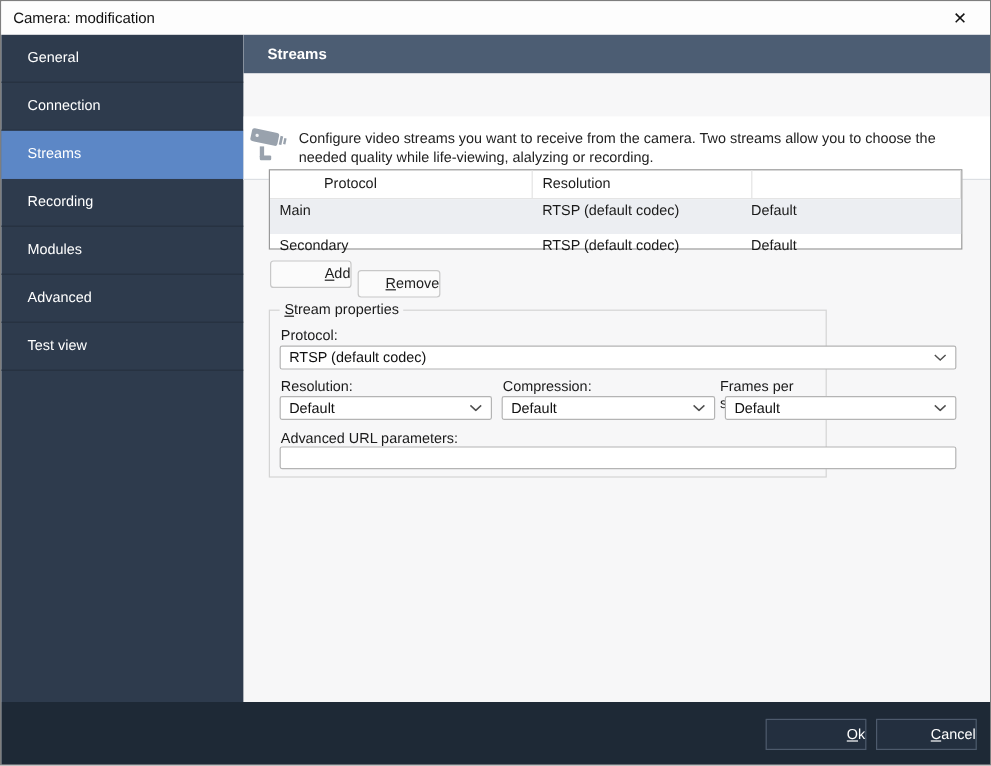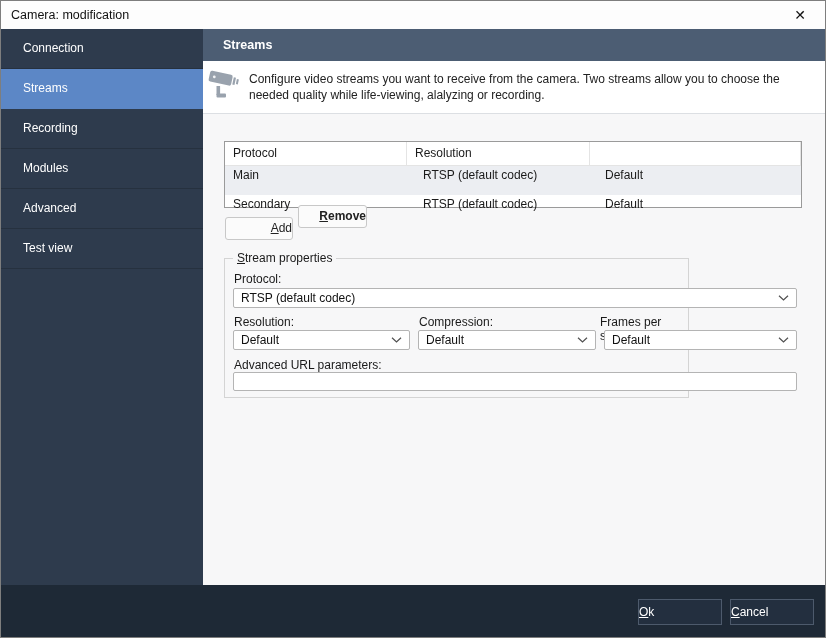--- a/index.html
+++ b/index.html
@@ -27,47 +27,47 @@
   }
   .side-item.selected{background:#5c87c6;border-bottom-color:#5c87c6;}
   
   .main{position:absolute;left:202px;top:28px;width:624px;height:556px;background:#f7f7f8;}
   .main-header{
     height:32px;background:#4c5d73;color:#fff;font-weight:bold;
     line-height:32px;padding-left:20px;font-size:12.5px;
   }
   .desc{
     height:53px;background:#fff;border-bottom:1px solid #dcdfe3;
-    display:flex;align-items:center;padding-left:5px;
+    display:flex;align-items:center;padding-left:5px;margin-top:36px;
   }
   .desc .cam{width:34px;height:40px;flex:0 0 34px;margin-right:7px;display:flex;align-items:center;}
   .desc .desc-text{width:566px;line-height:16px;color:#222;}
   
   .table{
     position:absolute;left:21px;top:112px;width:578px;height:67px;
     background:#fff;border:1px solid #9a9a9a;
   }
   .trow{display:flex;}
   .thead{height:24px;border-bottom:1px solid #e4e4e4;}
   .thead .cell{line-height:23px;border-right:1px solid #e4e4e4;}
   .tbody-row{height:29px;}
   .tbody-row .cell{line-height:19px;}
   .tbody-row.selected{background:#eceef2;}
   .cell{padding-left:8px;overflow:hidden;white-space:nowrap;}
   .c-name{width:190px;}
-  .c-protocol{width:182px;}
+  .c-protocol{width:182px;margin-left:37px;}
   .c-resolution{width:183px;}
   .c-rest{flex:1;}
   
   .sbtn{
     position:absolute;height:23px;background:#fbfbfb;border:1px solid #c8c8c8;border-radius:3px;
     text-align:right;line-height:21px;color:#222;font-size:12px;
   }
   .btn-add{left:22px;top:188px;width:68px;}
-  .btn-remove{left:95px;top:176px;width:69px;font-weight:bold;}
+  .btn-remove{left:95px;top:196px;width:69px;}
   .mn{text-decoration:underline;}
   
   .groupbox{
     position:absolute;left:21px;top:229px;width:465px;height:140px;
     border:1px solid #d4d4d4;
   }
   .legend{
     position:absolute;top:-8px;left:8px;background:#f7f7f8;padding:0 4px;color:#1a1a1a;
   }
   .fldlabel{position:absolute;color:#1a1a1a;}
@@ -86,36 +86,37 @@
   .sel-fps{left:379px;top:71px;width:193px;}
   .textinput{
     position:absolute;left:8px;top:113px;width:564px;height:19px;
     background:#fff;border:1px solid #b4b4b4;border-radius:2px;padding:0 6px;
     font-family:"Liberation Sans",sans-serif;font-size:12px;color:#111;outline:none;
   }
   
   .footer{position:absolute;left:0;top:584px;width:826px;height:54px;background:#1e2936;}
   .fbtn{
     position:absolute;top:14px;width:84px;height:26px;background:#232f3f;
-    border:1px solid #4d5a6c;color:#fff;text-align:left;line-height:24px;font-size:12px;
+    border:1px solid #4d5a6c;color:#fff;text-align:right;line-height:24px;font-size:12px;
   }
   .btn-ok{left:637px;}
   .btn-cancel{left:729px;}
 </style>
 </head>
 <body>
 
 <div class="window">
 
   <div class="titlebar">
     <span class="title">Camera: modification</span>
     <span class="close-btn">✕</span>
   </div>
 
   <div class="sidebar">
+    <div class="side-item">General</div>
     <div class="side-item">Connection</div>
     <div class="side-item selected">Streams</div>
     <div class="side-item">Recording</div>
     <div class="side-item">Modules</div>
     <div class="side-item">Advanced</div>
     <div class="side-item">Test view</div>
   </div>
 
   <div class="main">
 

